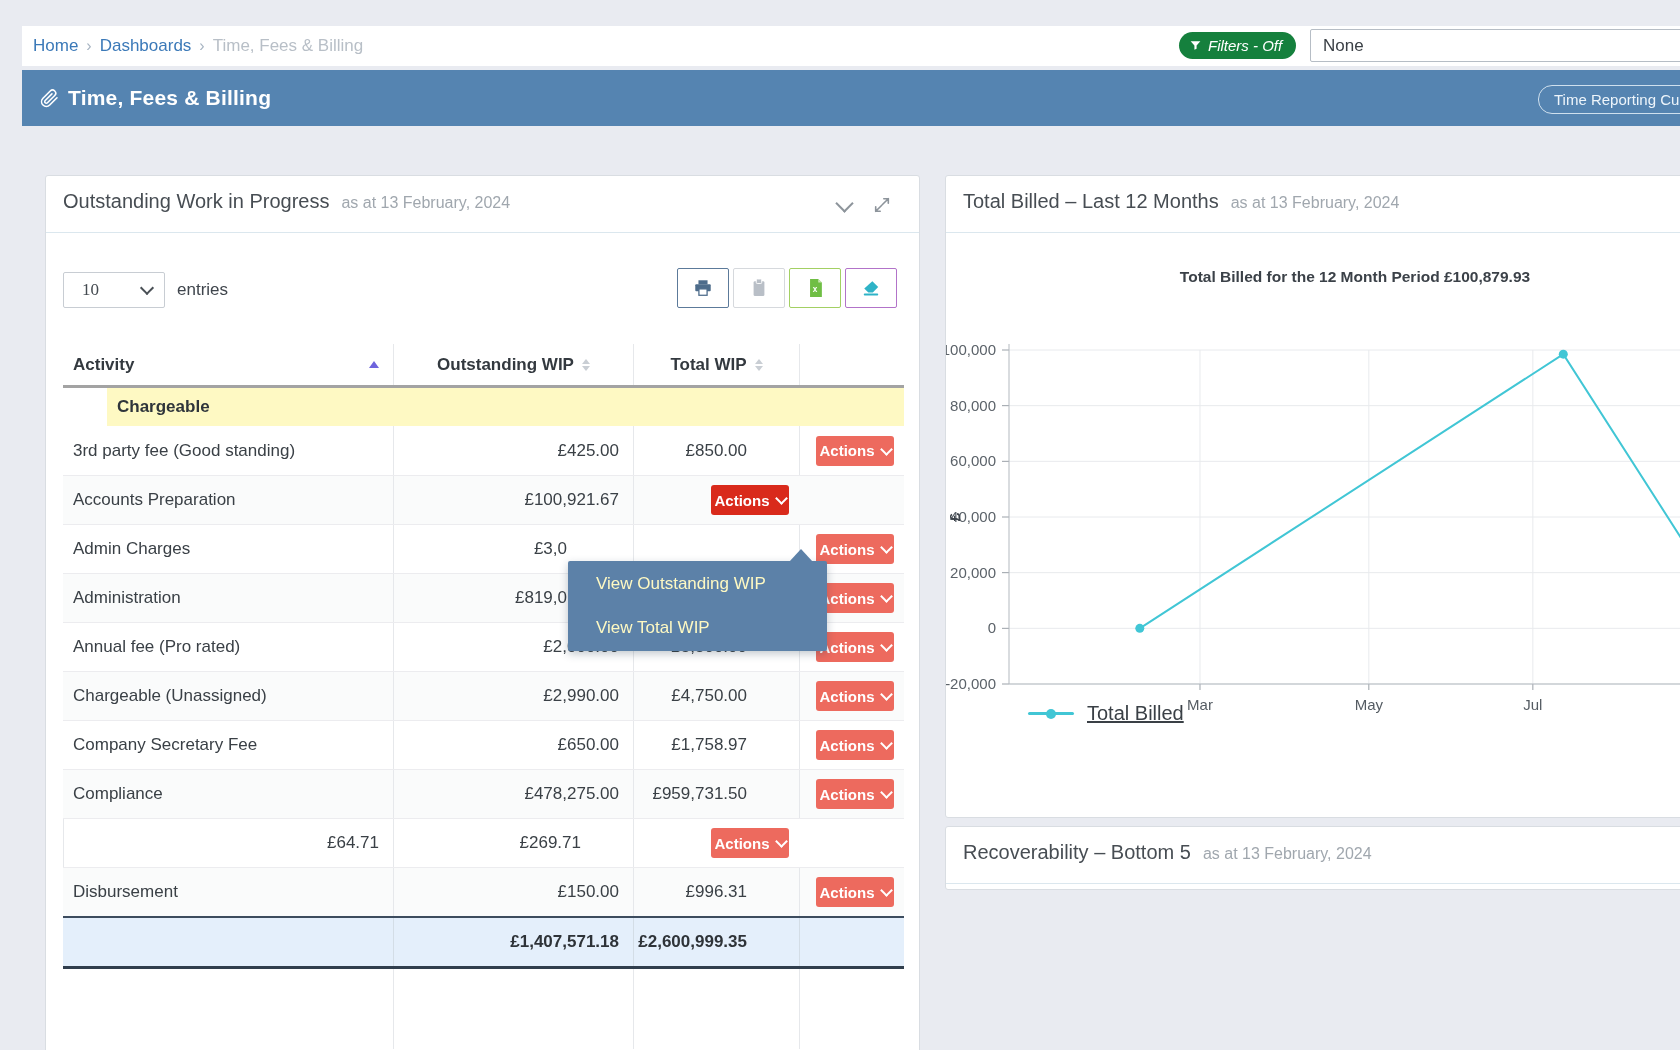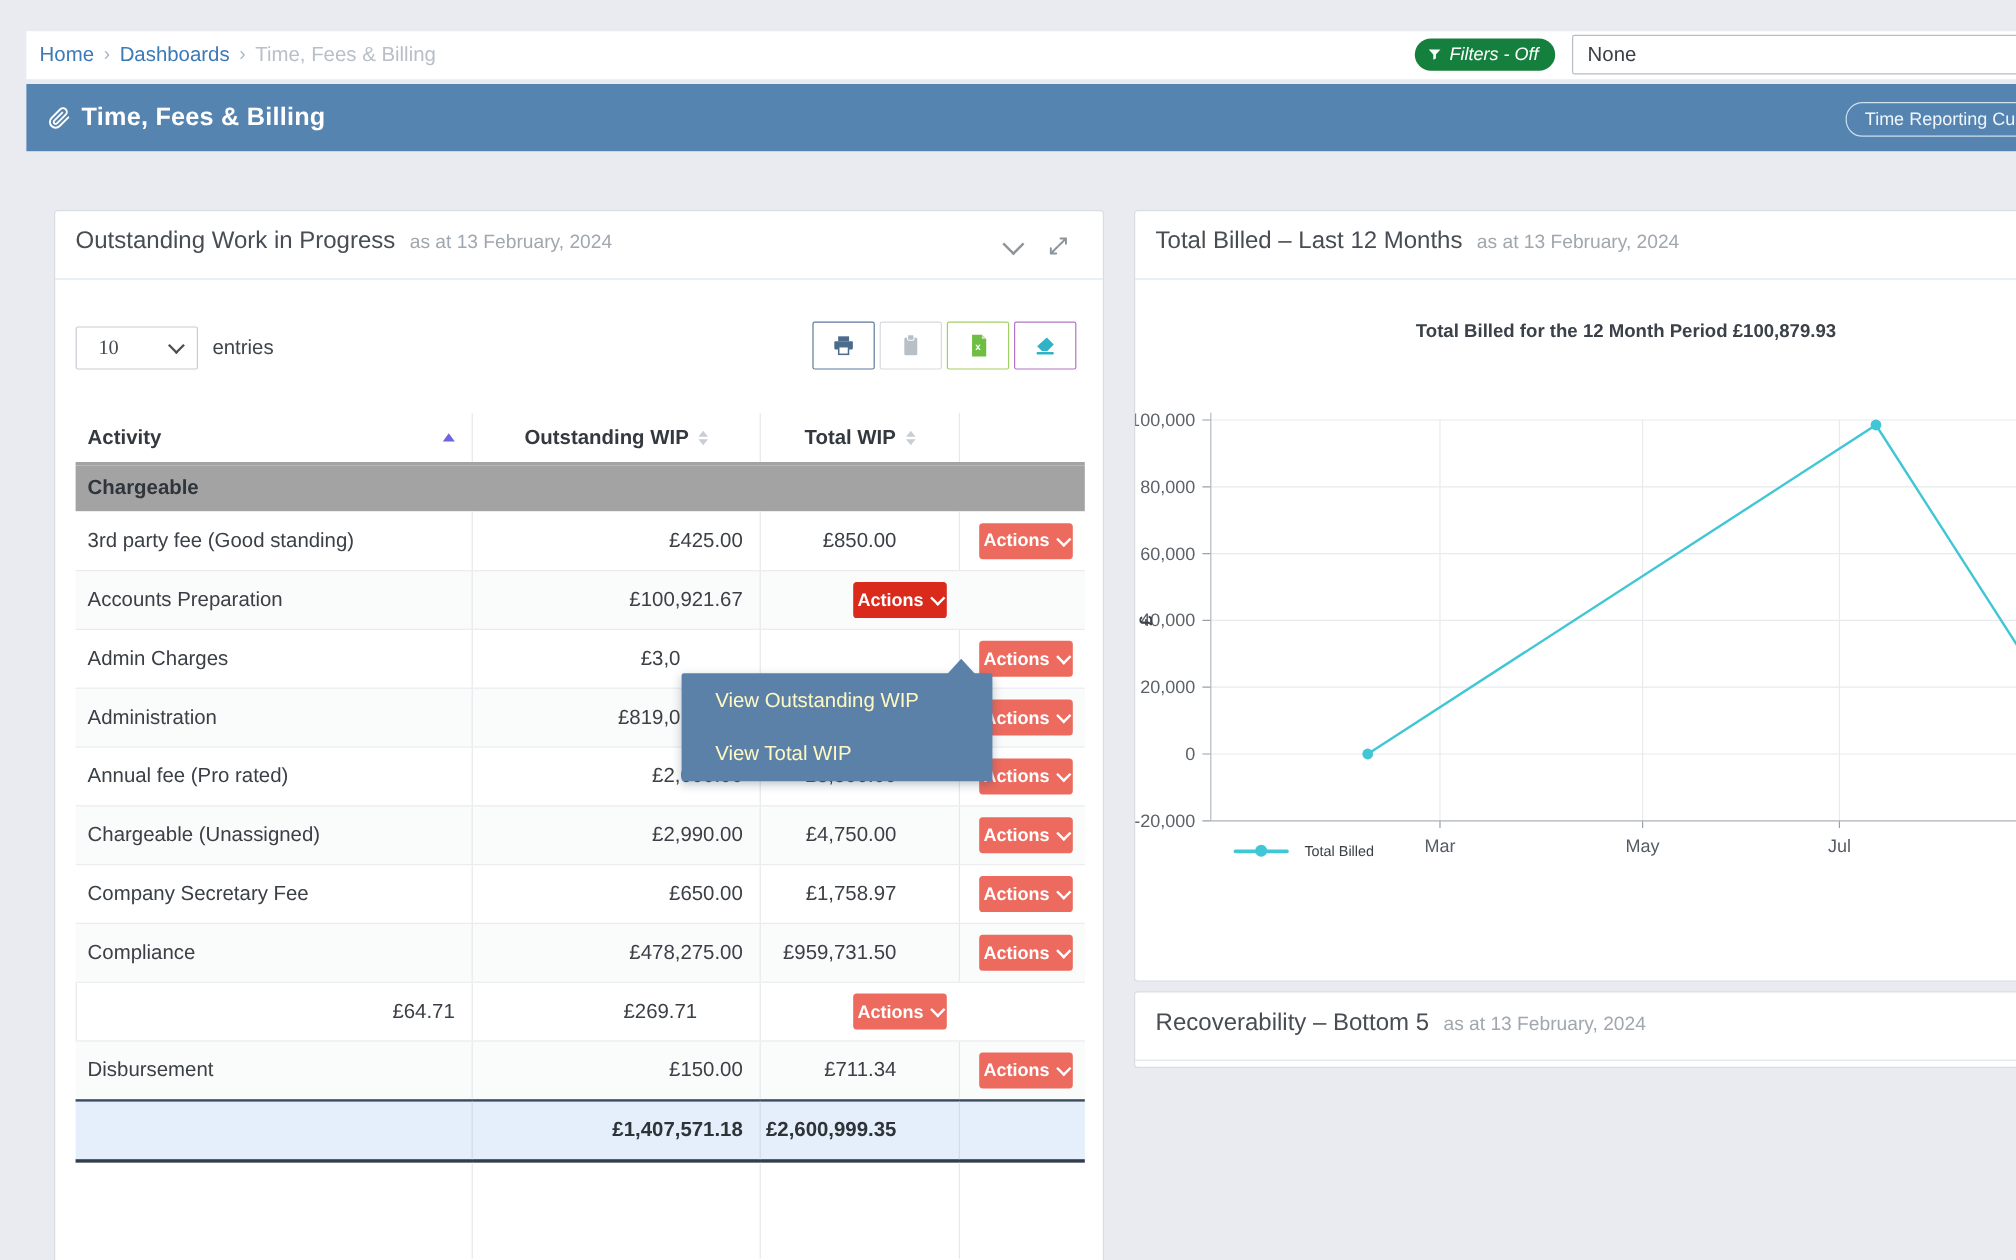--- a/index.html
+++ b/index.html
@@ -50,21 +50,21 @@
   .thead,.trow,.t-totals,.t-ghost{display:grid;grid-template-columns:330px 240px 166px 105px;box-sizing:border-box;}
   .thead{height:44px;border-bottom:3px solid #a3a3a3;}
   .th{display:flex;align-items:center;font-size:17px;font-weight:700;color:#33393f;box-sizing:border-box;}
   .th-act{padding-left:10px;justify-content:space-between;padding-right:14px;}
   .th-num{justify-content:center;gap:8px;border-left:1px solid #e6e8eb;}
   .th-blank{border-left:1px solid #e6e8eb;}
   .tri-up-active{width:0;height:0;border-left:5px solid transparent;border-right:5px solid transparent;border-bottom:7px solid #6e64dd;}
   .sort-stack{display:flex;flex-direction:column;gap:2px;}
   .tri-up{width:0;height:0;border-left:4px solid transparent;border-right:4px solid transparent;border-bottom:5px solid #c9ced4;}
   .tri-down{width:0;height:0;border-left:4px solid transparent;border-right:4px solid transparent;border-top:5px solid #c9ced4;}
-  .group-row{height:38px;display:flex;align-items:center;background:#a3a3a3;font-size:17px;font-weight:700;color:#2f353b;padding-left:10px;box-sizing:border-box;}
+  .group-row{height:38px;display:flex;align-items:center;background:#fef9c3;font-size:17px;font-weight:700;color:#2f353b;padding-left:10px;box-sizing:border-box;margin-left:44px;}
   .trow{height:49px;}
   .trow + .trow{border-top:1px solid #ececef;}
   .trow:nth-child(even){background:#fafbfb;}
   .td{display:flex;align-items:center;font-size:17px;color:#3a4046;box-sizing:border-box;}
   .c-act{padding-left:10px;}
   .c-num{justify-content:flex-end;border-left:1px solid #e6e8eb;}
   .c-out{padding-right:14px;}
   .c-tot{padding-right:52px;}
   .c-out.clipped{padding-right:66px;}
   .c-actions{border-left:1px solid #e6e8eb;justify-content:flex-end;padding-right:10px;}
@@ -82,21 +82,21 @@
   .dd-caret{position:absolute;left:789px;top:549px;width:0;height:0;border-left:12px solid transparent;border-right:12px solid transparent;border-bottom:13px solid #5c81a8;z-index:51;}
   .dd-item{height:44px;display:flex;align-items:center;padding-left:28px;color:#fef9c3;font-size:17px;cursor:pointer;}
 
   
   .chart-subtitle{position:absolute;left:63px;top:92px;width:692px;text-align:center;font-size:15.5px;font-weight:700;color:#3b4148;}
   .billed-svg{position:absolute;left:0;top:100px;}
   .billed-svg text{font-family:"Liberation Sans",sans-serif;}
   .chart-legend{position:absolute;left:82px;top:526px;display:flex;align-items:center;gap:13px;}
   .leg-line{position:relative;width:46px;height:3px;background:#41c6d5;border-radius:2px;}
   .leg-dot{position:absolute;left:18px;top:-3.5px;width:10px;height:10px;border-radius:50%;background:#41c6d5;}
-  .leg-label{font-size:12px;color:#3a4046;}
+  .leg-label{font-size:20px;color:#3a4046;text-decoration:underline;}
 </style>
 </head>
 <body>
 
 <div class="page">
 
   <div class="crumb-bar">
     <div class="crumbs">
       <span class="crumb-link">Home</span>
       <span class="crumb-sep">›</span>
@@ -297,21 +297,21 @@
       <button class="actions-btn">
         <span>Actions</span>
         <span class="chev-btn"></span>
       </button>
     </div>
   </div>
 
   <div class="trow">
     <div class="td c-act">Disbursement</div>
     <div class="td c-num c-out">£150.00</div>
-    <div class="td c-num c-tot">£711.34</div>
+    <div class="td c-num c-tot">£996.31</div>
     <div class="td c-actions">
       <button class="actions-btn">
         <span>Actions</span>
         <span class="chev-btn"></span>
       </button>
     </div>
   </div>
 </div>
 
       <div class="t-totals">

